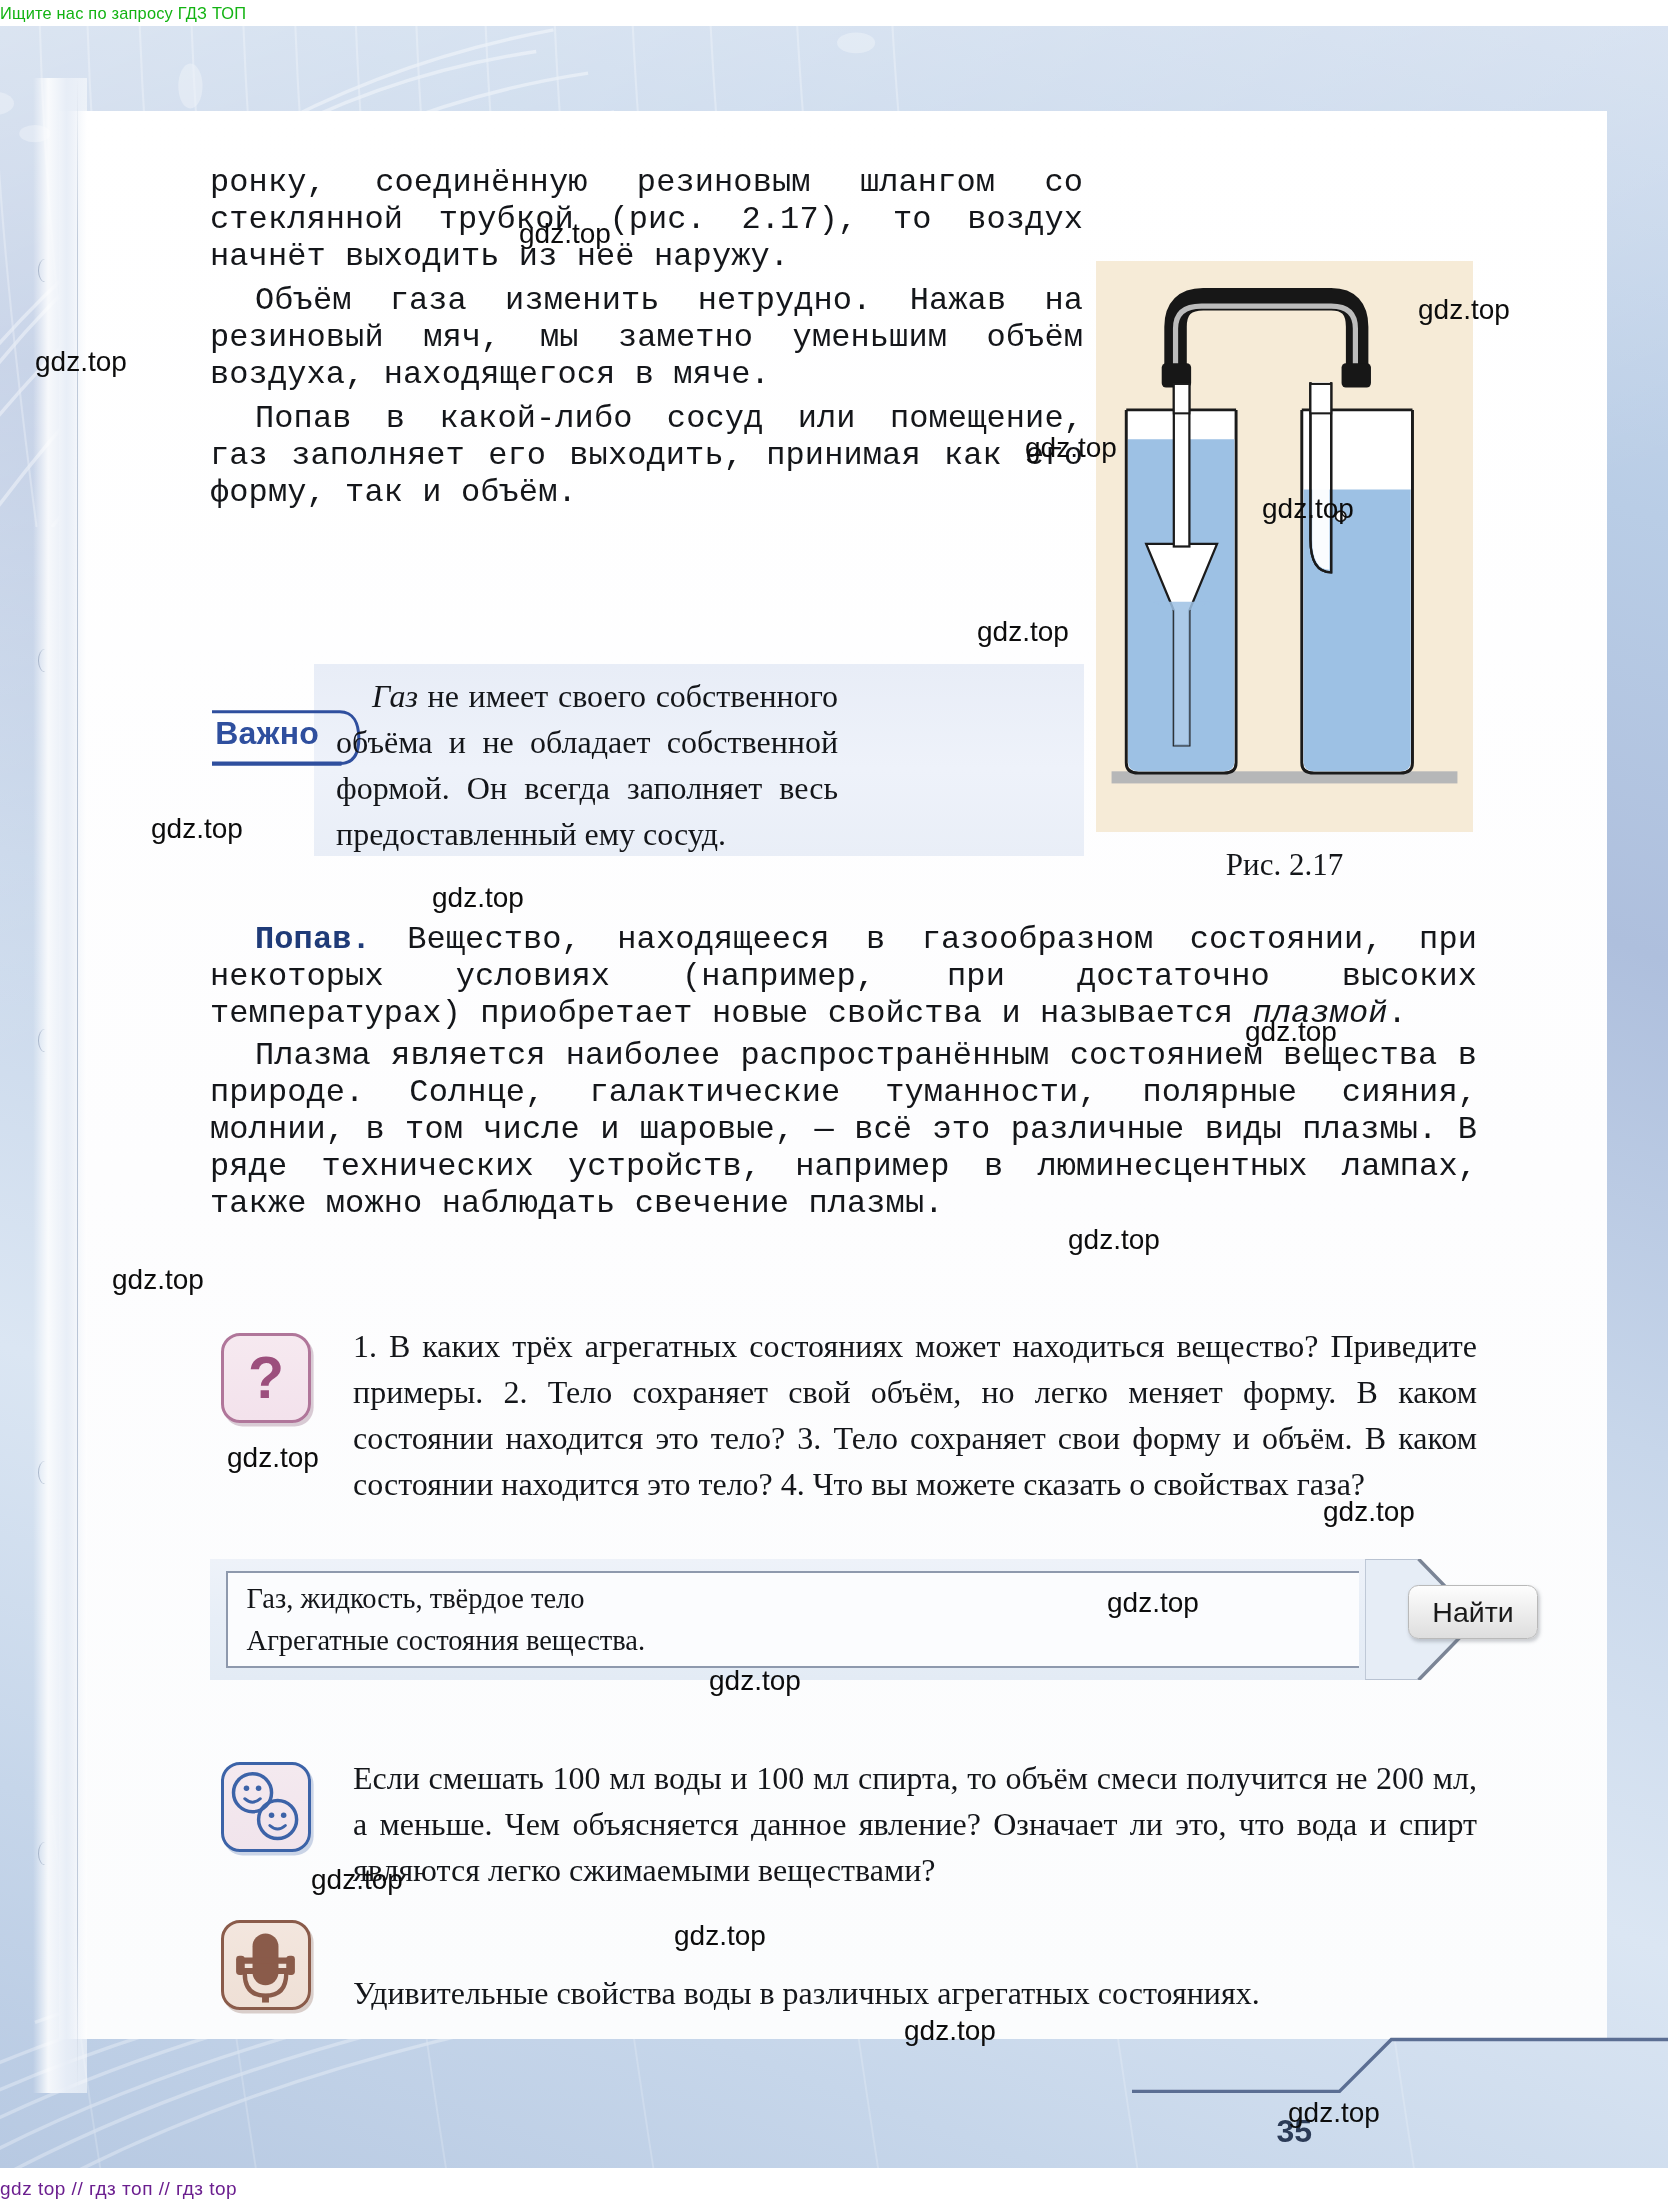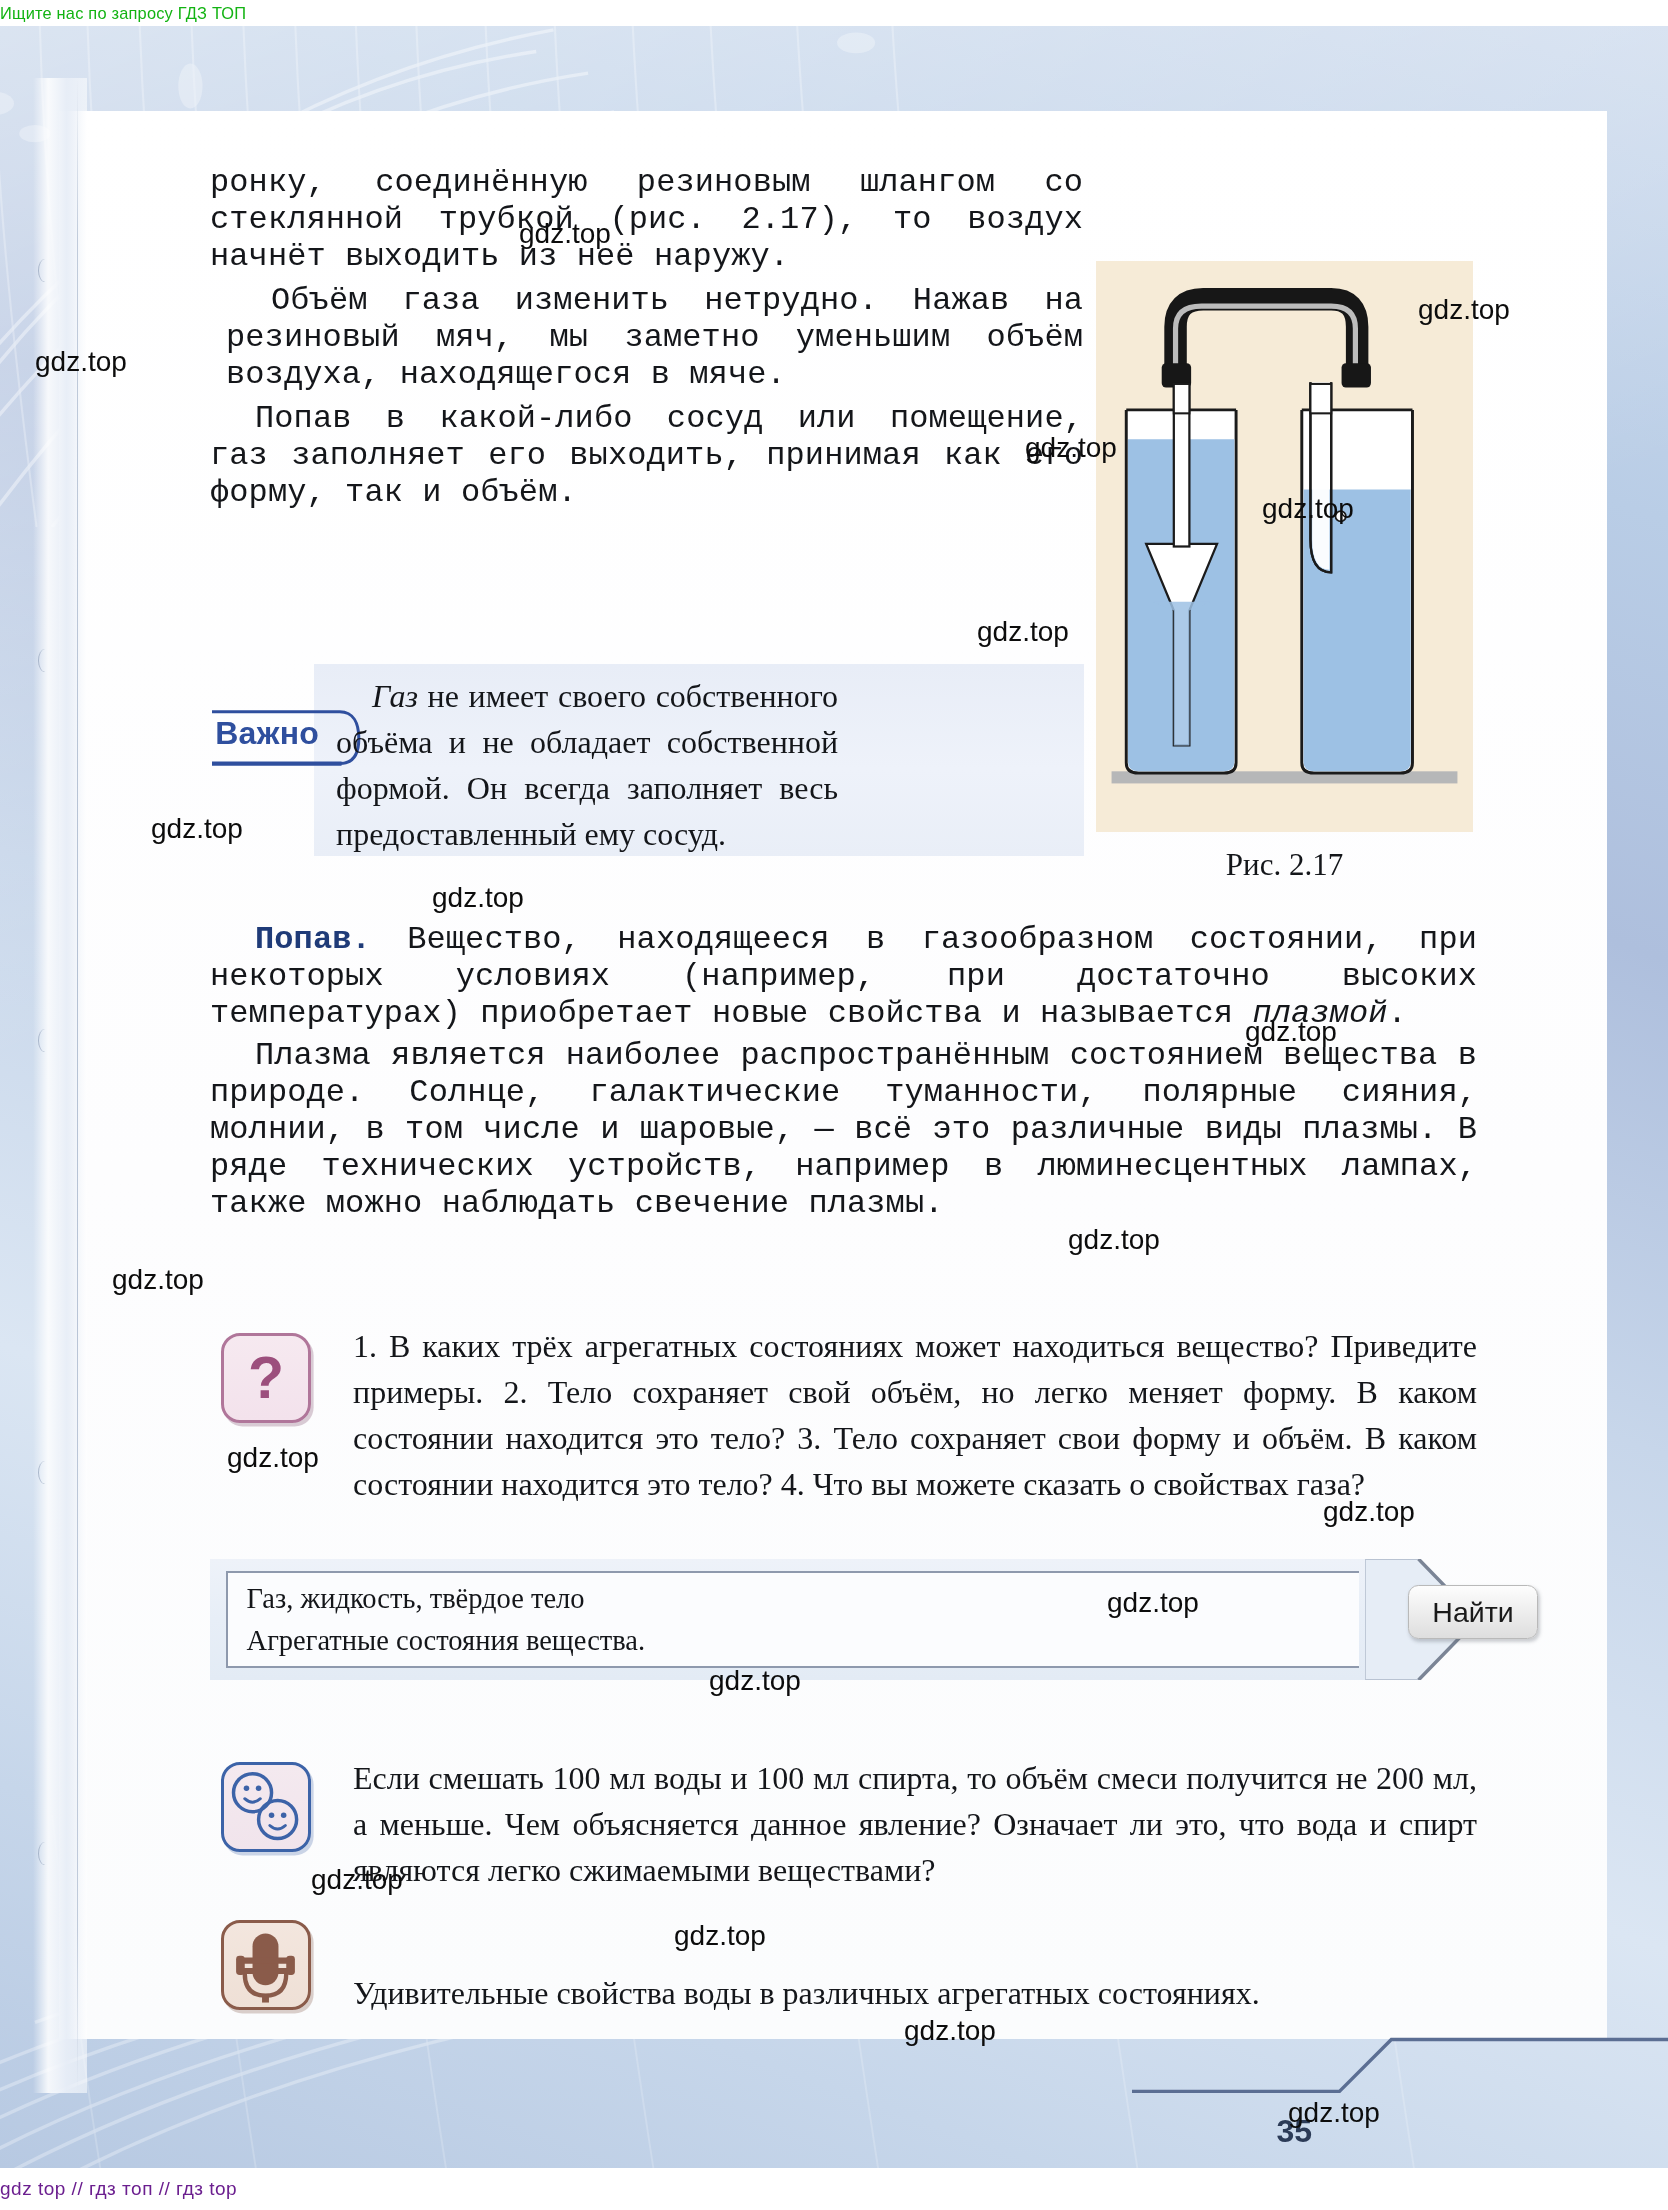--- a/index.html
+++ b/index.html
@@ -281,21 +281,21 @@
   <div id="spine"></div>
   <div class="fold-nick" style="top:233px;"></div>
   <div class="fold-nick" style="top:623px;"></div>
   <div class="fold-nick" style="top:1003px;"></div>
   <div class="fold-nick" style="top:1435px;"></div>
   <div class="fold-nick" style="top:1816px;"></div>
 
 
   <div class="col-left" style="top:138px;">
     <p class="body noind">ронку, соединённую резиновым шлангом со стеклянной трубкой (рис. 2.17), то воздух начнёт выходить из неё наружу.</p>
-    <p class="body" style="margin-top:7px;margin-left:16px;">Объём газа изменить нетрудно. Нажав на резиновый мяч, мы заметно уменьшим объём воздуха, находящегося в мяче.</p>
+    <p class="body" style="margin-top:7px;">Объём газа изменить нетрудно. Нажав на резиновый мяч, мы заметно уменьшим объём воздуха, находящегося в мяче.</p>
     <p class="body" style="margin-top:7px;">Попав в какой-либо сосуд или помещение, газ заполняет его выходить, принимая как его форму, так и объём.</p>
   </div>
 
   <div id="vazhno-block">
     <div id="vazhno-bg"></div>
     <div id="vazhno-badge">
       <svg width="156" height="57" viewBox="0 0 180 66">
         <path d="M2,2 L150,2 C166,2 172,16 172,33 C172,50 166,62 150,62 L2,62" fill="none" stroke="#2f4f9e" stroke-width="3.5"></path>
         <line x1="2" y1="62" x2="152" y2="62" stroke="#2f4f9e" stroke-width="5"></line>
       </svg>

